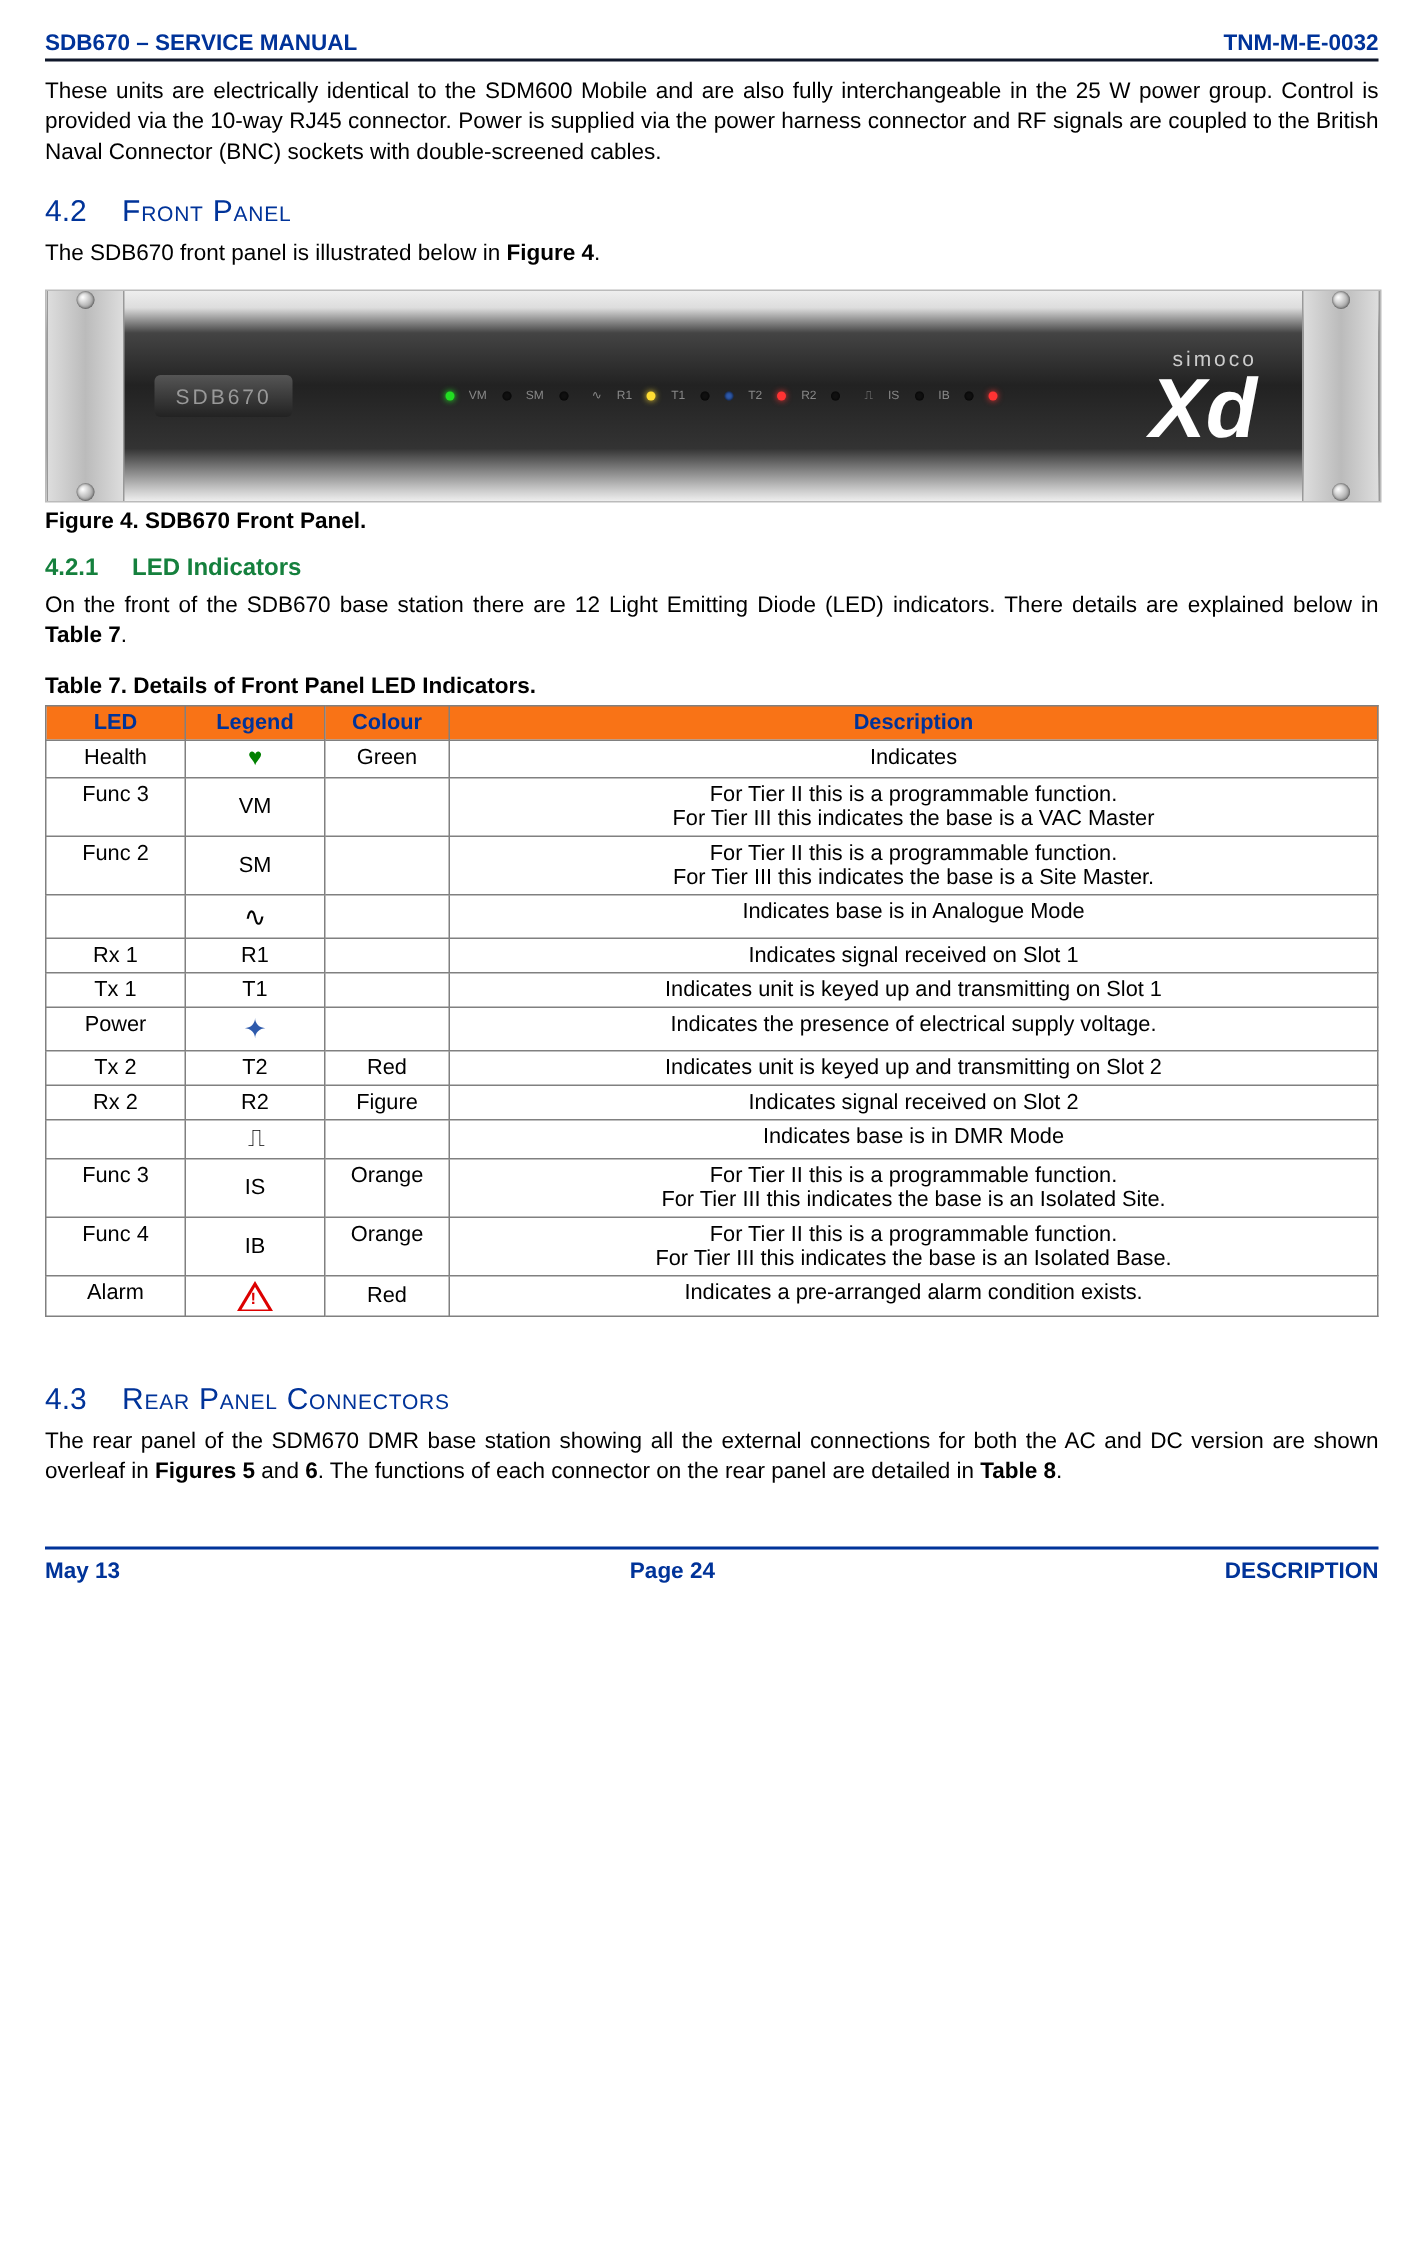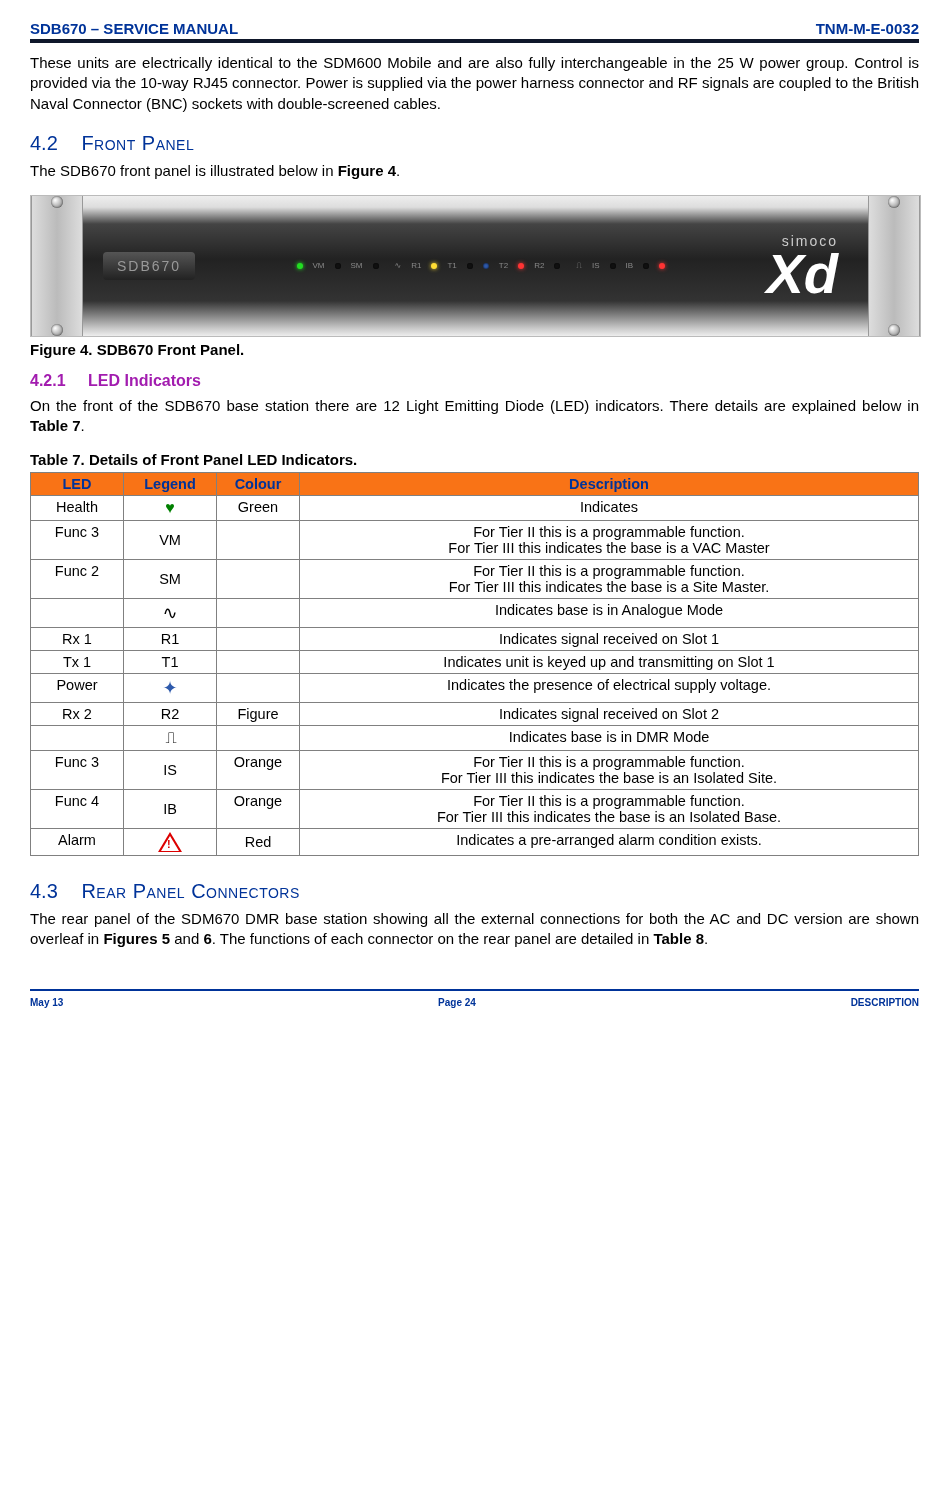--- a/index.html
+++ b/index.html
@@ -10,50 +10,50 @@
     color: #000;
     background: #fff;
     width: 889px;
   }
   .header-row {
     display: flex;
     justify-content: space-between;
     color: #003399;
     font-weight: bold;
     font-size: 15px;
-    border-bottom: 4px solid #0f172a;
+    border-bottom: 2px solid #0f172a;
     padding-bottom: 2px;
     margin-bottom: 10px;
   }
   .footer-row {
     display: flex;
     justify-content: space-between;
     color: #003399;
     font-weight: bold;
-    font-size: 10px;
+    font-size: 15px;
     border-top: 2px solid #003399;
     padding-top: 6px;
     margin-top: 40px;
   }
   .footer-row .center { text-align: center; }
   p.body-text {
     text-align: justify;
     margin: 6px 0 14px 0;
     line-height: 1.35;
   }
   h2.section {
     color: #003399;
     font-weight: normal;
     font-size: 20px;
     margin: 18px 0 6px 0;
   }
   h2.section .num { font-size: 20px; margin-right: 18px; font-variant: normal;}
   h2.section .small-caps { font-variant: small-caps; letter-spacing: 0.5px;}
   h3.subsection {
-    color: #a21caf;
+    color: #15803d;
     font-weight: bold;
     font-size: 16px;
     margin: 14px 0 4px 0;
   }
   h3.subsection .num { margin-right: 18px; }
   .panel-image {
     width: 100%;
     height: 140px;
     display: flex;
     align-items: center;
@@ -279,20 +279,26 @@
         <td></td>
         <td>Indicates unit is keyed up and transmitting on Slot 1</td>
       </tr>
       <tr>
         <td>Power</td>
         <td class="center"><span class="power-icon">✦</span></td>
         <td></td>
         <td>Indicates the presence of electrical supply voltage.</td>
       </tr>
       <tr>
+        <td>Tx 2</td>
+        <td class="center">T2</td>
+        <td>Red</td>
+        <td>Indicates unit is keyed up and transmitting on Slot 2</td>
+      </tr>
+      <tr>
         <td>Rx 2</td>
         <td class="center">R2</td>
         <td>Figure</td>
         <td>Indicates signal received on Slot 2</td>
       </tr>
       <tr>
         <td></td>
         <td class="center"><span class="sq-icon">⎍</span></td>
         <td></td>
         <td>Indicates base is in DMR Mode</td>
@@ -311,21 +317,21 @@
       </tr>
       <tr>
         <td>Alarm</td>
         <td class="center"><span class="alarm-icon"><span class="bang">!</span></span></td>
         <td class="center">Red</td>
         <td>Indicates a pre-arranged alarm condition exists.</td>
       </tr>
     </tbody>
 </table>
 
-<h2 class="section" style="margin-top:24px">
+<h2 class="section" style="margin-top:44px">
   <span class="num">4.3</span>
   <span class="small-caps">Rear Panel Connectors</span>
 </h2>
 <p class="body-text">
   <span>The rear panel of the SDM670 DMR base station showing all the external connections for both the AC and DC version are shown overleaf in </span><b>Figures 5 </b><span>and </span><b>6</b><span>.  The functions of each connector on the rear panel are detailed in </span><b>Table 8</b><span>.</span>
 </p>
 
 <div class="footer-row">
   <span>May 13</span>
   <span class="center">Page 24</span>

